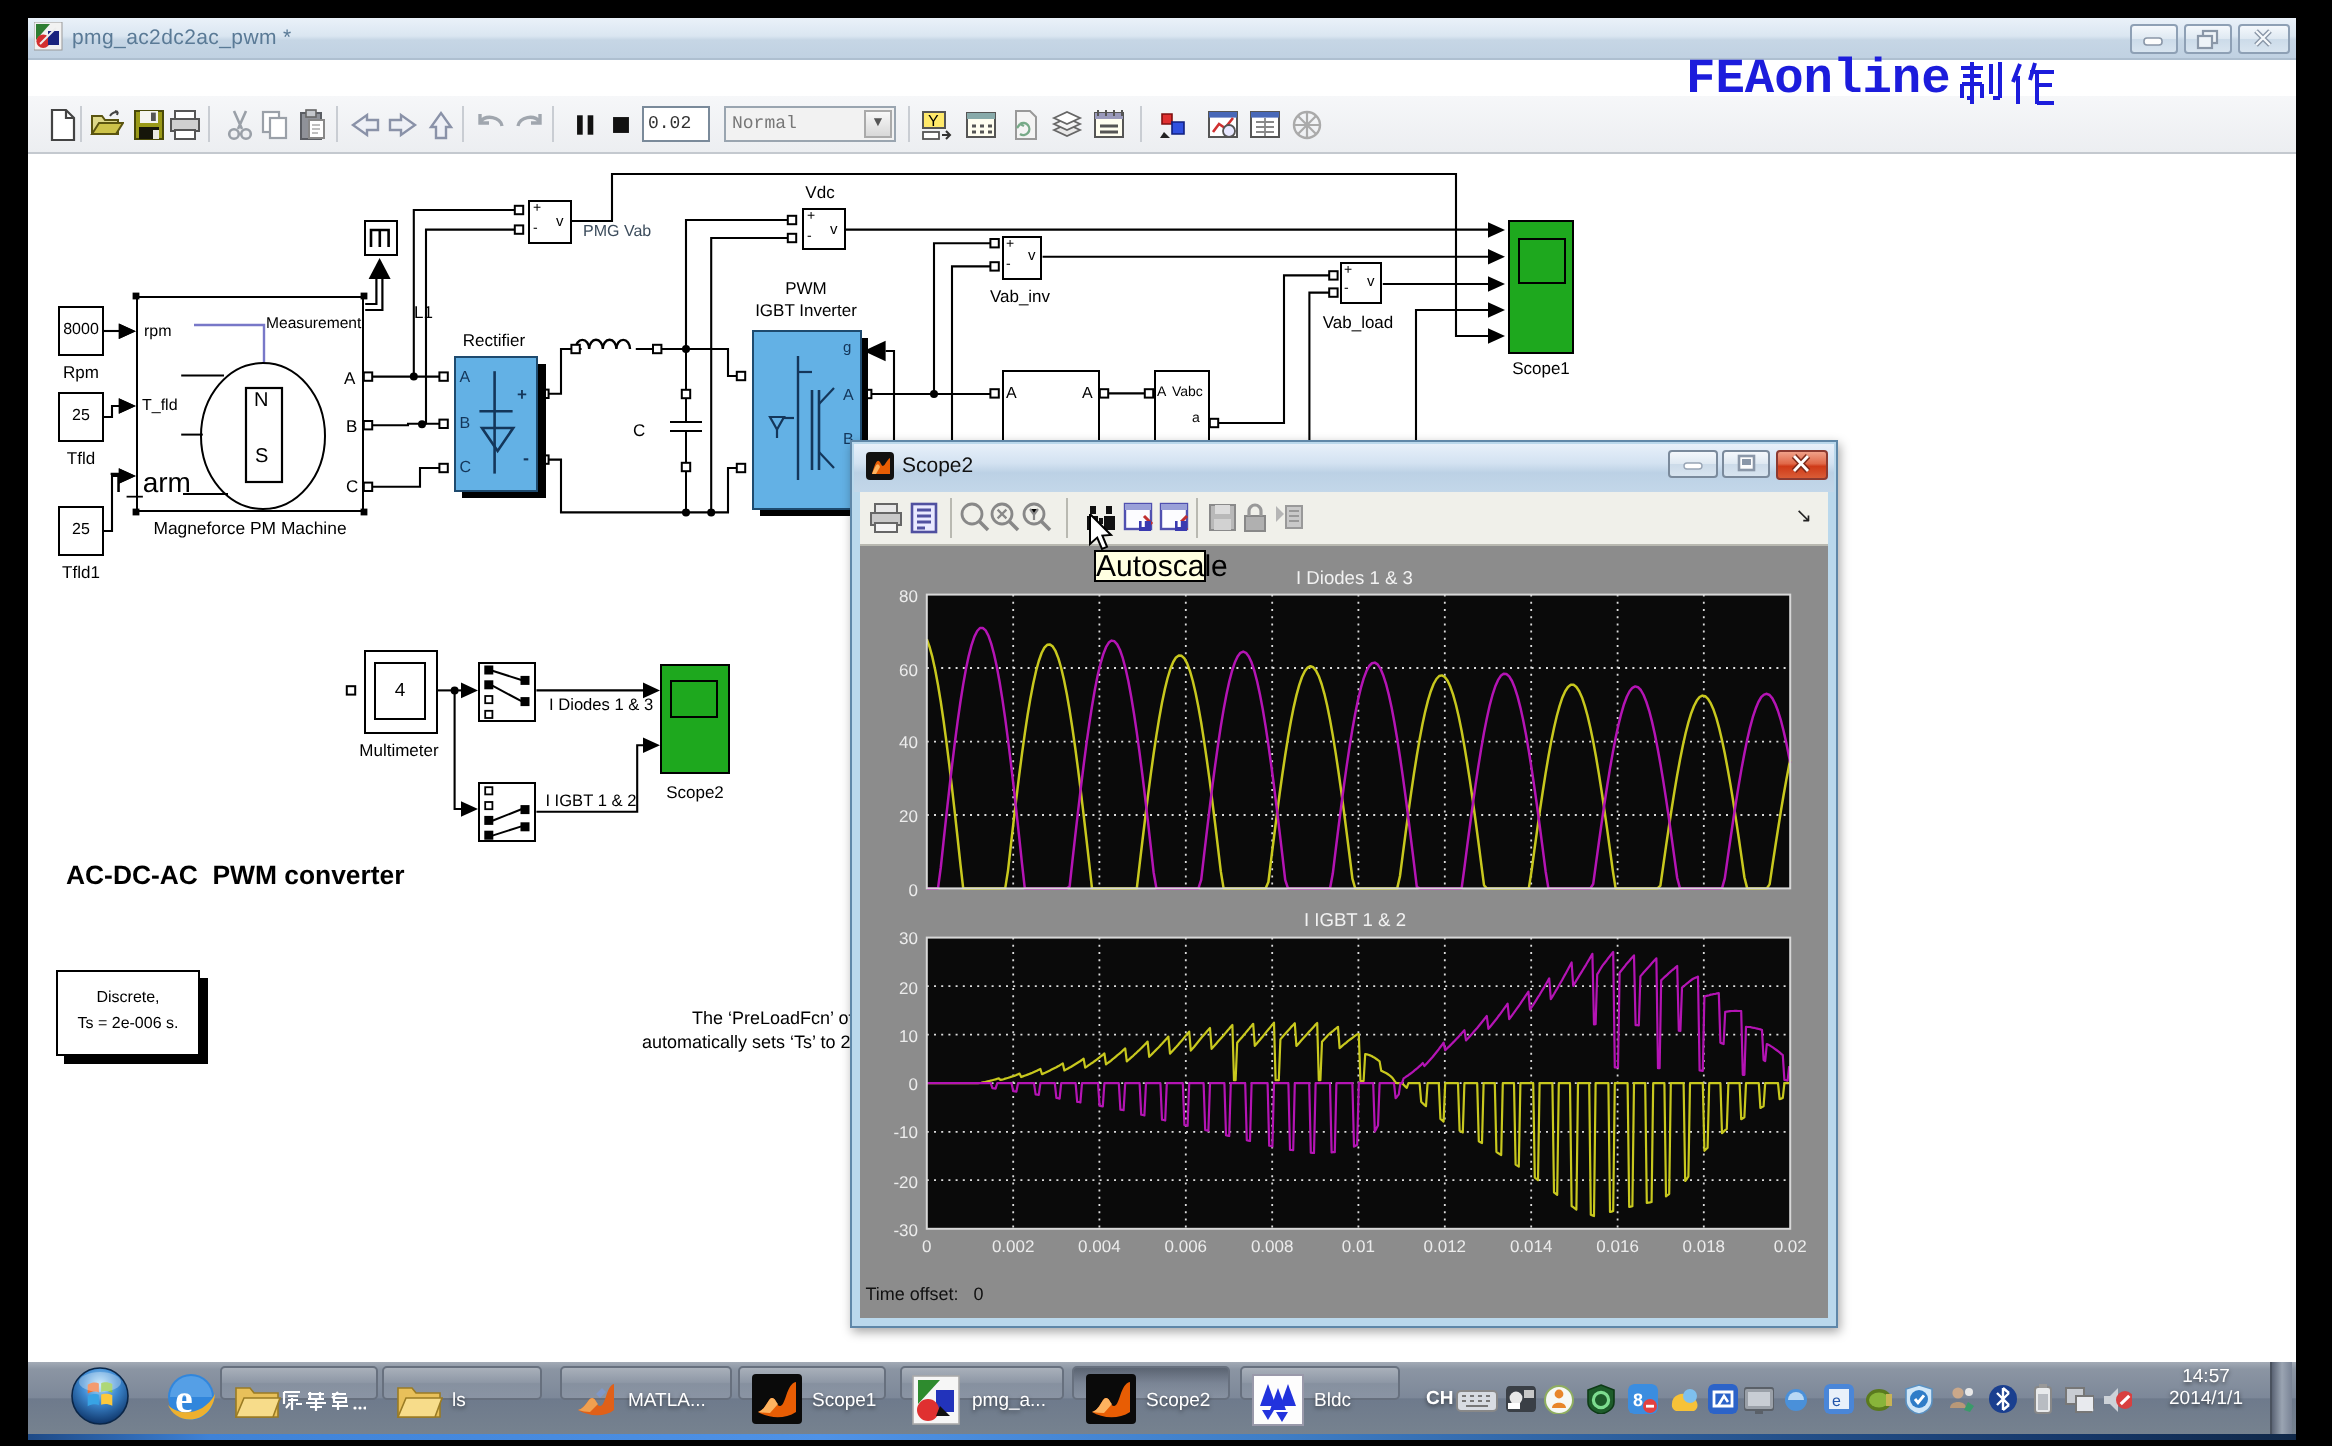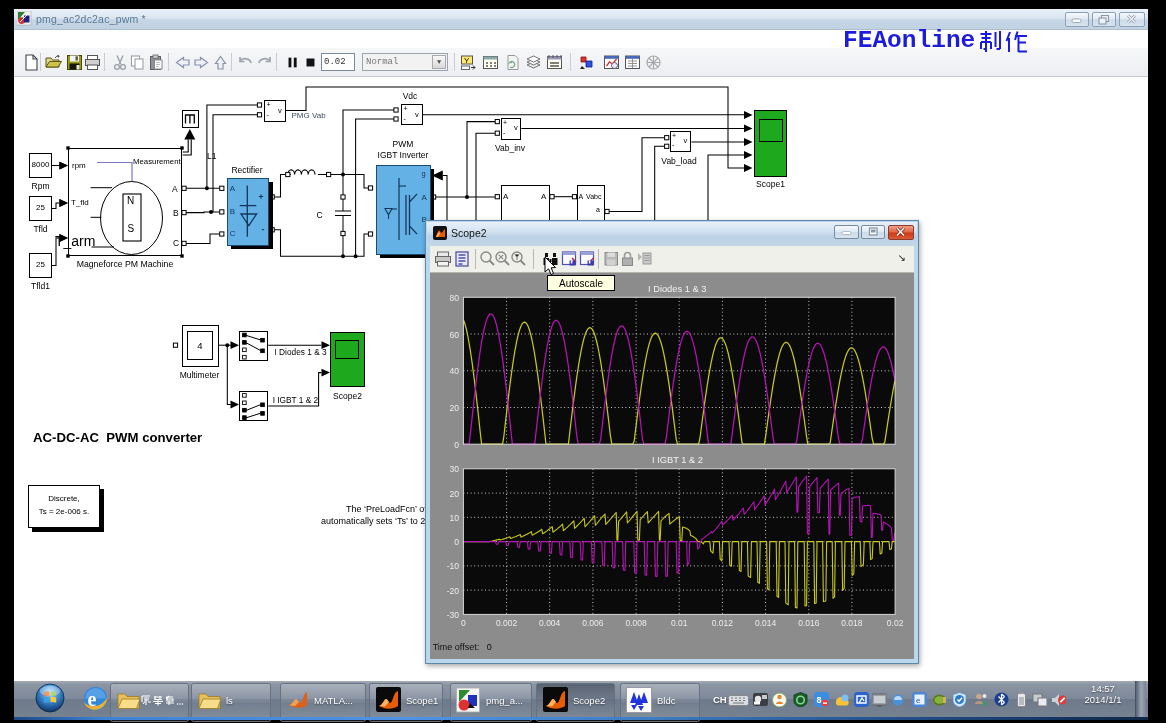--- a/index.html
+++ b/index.html
@@ -28,25 +28,25 @@
 .grnblk{position:absolute;background:#1ea81e;border:1.4px solid #000}
 #scopewin{position:absolute;left:425px;top:220px;width:494px;height:444px;
  border:1px solid #5f87a8;background:#bad8ec;box-shadow:1px 2px 5px rgba(0,0,0,.35)}
 #sw_title{position:absolute;left:1px;top:1px;right:1px;height:24px;
  background:linear-gradient(#e7f0fa 0%,#d3e2f1 40%,#bcd1e5 60%,#c3d7e9 100%)}
 #sw_tb{position:absolute;left:4px;top:25px;width:484px;height:27px;background:#f0f0ea;border-bottom:1px solid #b8b8b0}
 #sw_client{position:absolute;left:4px;top:52px;width:484px;height:386px;background:#8c8c8c}
 .swsep{position:absolute;top:3px;width:1px;height:20px;background:#b9b9b1}
 .ticklbl{position:absolute;font-size:8.5px;color:#ececec;text-align:right;width:22px}
 .xlbl{position:absolute;font-size:8.5px;color:#ececec;text-align:center;width:34px}
-#tooltip{position:absolute;left:121px;top:54px;width:68px;height:16px;background:#ffffe1;
- border:1px solid #000;font-size:10px;color:#000;text-align:center;line-height:15px;z-index:30}
+#tooltip{position:absolute;left:121px;top:54px;width:56px;height:16px;background:#ffffe1;
+ border:1px solid #000;font-size:15px;color:#000;text-align:center;line-height:15px;z-index:30}
 #taskbar{position:absolute;left:14px;top:681px;width:1134px;height:36px;
  background:linear-gradient(#a3abb6 0%,#8b95a3 10%,#7d8899 50%,#6e7a8c 51%,#76828f 100%);}
-.tbtn{position:absolute;top:1.5px;height:39px;border:1px solid #67707e;border-radius:2.5px;
+.tbtn{position:absolute;top:1.5px;height:17px;border:1px solid #67707e;border-radius:2.5px;
  background:linear-gradient(rgba(255,255,255,.25),rgba(255,255,255,.08) 48%,rgba(255,255,255,.02) 52%,rgba(255,255,255,.10));
  color:#fff;font-size:9.5px}
 .tbtn span{position:absolute;top:11px;text-shadow:0 1px 2px rgba(0,0,0,.5);white-space:nowrap}
 .trayico{position:absolute;top:0;width:15px;height:15px;border-radius:3px}
 #clock{position:absolute;left:1053px;top:2px;width:72px;color:#fff;font-size:9.5px;text-align:center;text-shadow:0 1px 2px rgba(0,0,0,.6)}
 </style></head><body>
 <div id="win">
     <div id="tbar">
       <svg class="abs" style="left:3px;top:2px" width="15" height="15">
         <rect x="0" y="0" width="14" height="14" fill="#f2f2f2" stroke="#999" stroke-width="0.5"></rect>

